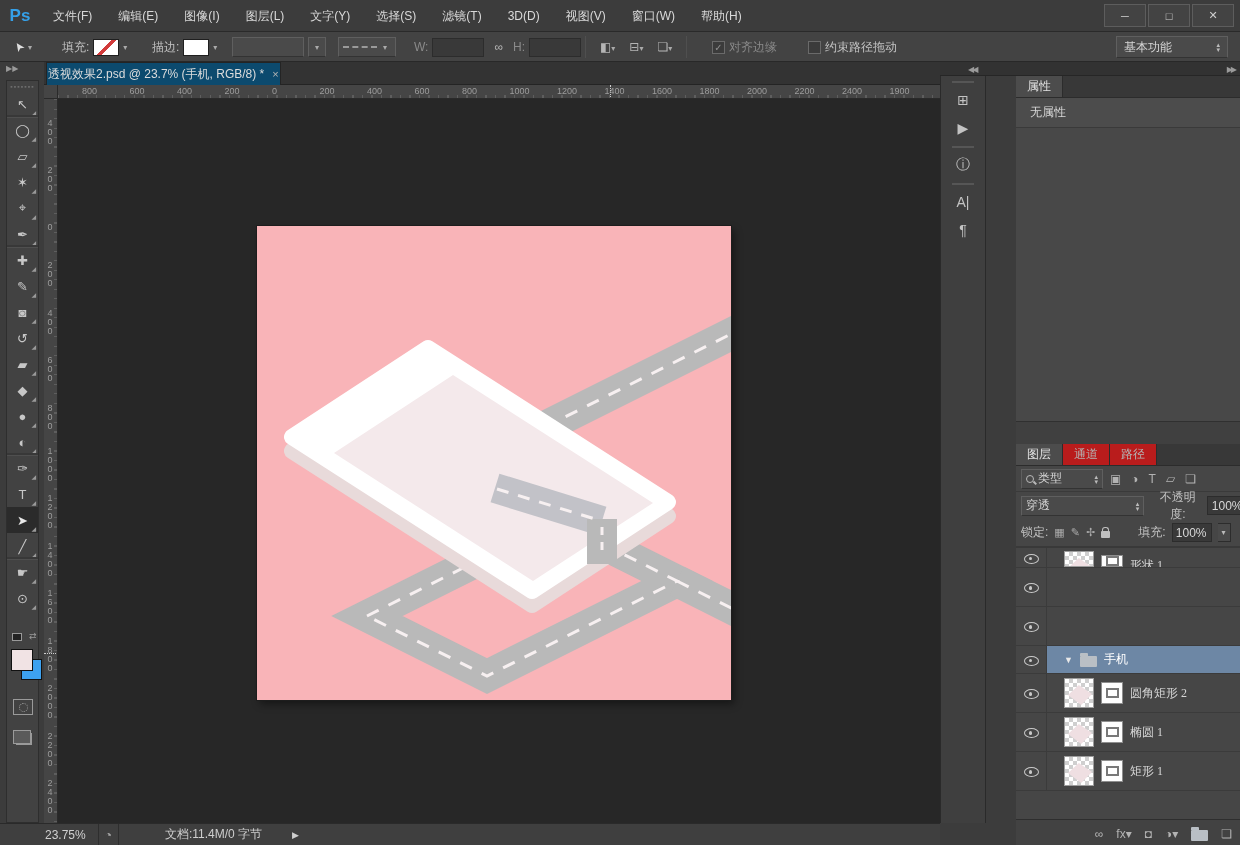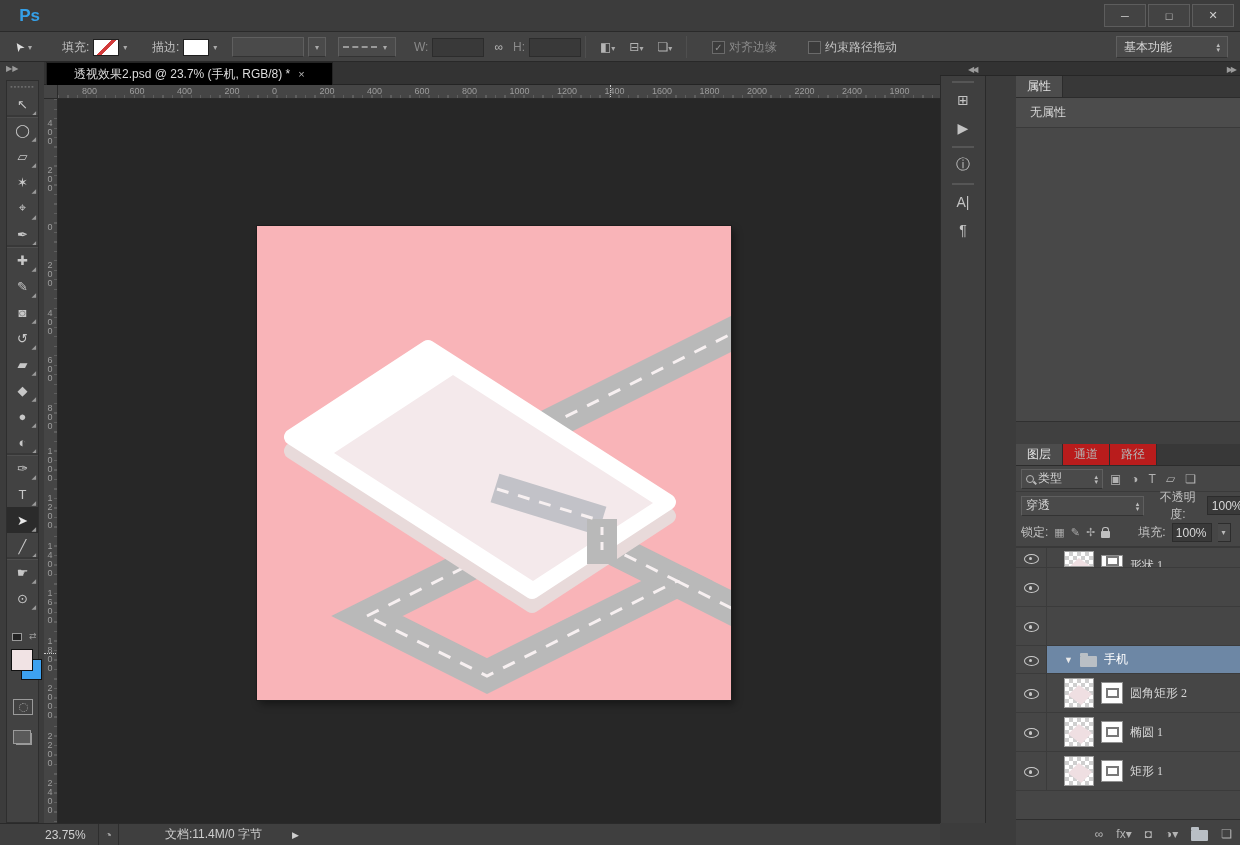--- a/index.html
+++ b/index.html
@@ -2,21 +2,21 @@
 <html><head>
 <meta charset="utf-8">
 <style>
   html,body{margin:0;padding:0;background:#222;}
   *{box-sizing:border-box;-webkit-user-select:none;user-select:none;}
   #app{position:relative;width:1240px;height:845px;overflow:hidden;background:#3c3c3c;
        font-family:"Liberation Sans","DejaVu Sans",sans-serif;color:#d6d6d6;font-size:12px;}
   .abs{position:absolute;}
   
   #menubar{left:0;top:0;width:1240px;height:32px;background:#3c3c3c;border-bottom:1px solid #2a2a2a;display:flex;align-items:center;}
-  #pslogo{width:40px;text-align:right;font-weight:bold;font-size:17px;color:#35a0e8;}
+  #pslogo{width:40px;text-align:center;font-weight:bold;font-size:17px;color:#35a0e8;}
   .menu-item{padding:0 13px;line-height:32px;color:#d9d9d9;cursor:default;}
   #winbtns{position:absolute;right:6px;top:4px;display:flex;gap:2px;}
   .winbtn{width:42px;height:23px;border:1px solid #5d5d5d;background:#434343;color:#cfcfcf;
           display:flex;align-items:center;justify-content:center;font-size:11px;}
   
   #optionsbar{left:0;top:32px;width:1240px;height:30px;background:#434343;border-bottom:1px solid #282828;}
   .opt{position:absolute;top:0;height:30px;display:flex;align-items:center;gap:4px;}
   .lbl{color:#c2c2c2;}
   .dimlbl{color:#8a8a8a;}
   .swatch{width:26px;height:17px;border:1px solid #1f1f1f;background:#fff;position:relative;}
@@ -41,22 +41,22 @@
   .tool .sub{position:absolute;right:2px;bottom:1px;font-size:6px;color:#999;}
   #fgbg{position:absolute;left:4px;width:34px;height:34px;}
   #bgswatch{position:absolute;left:10px;top:10px;width:21px;height:21px;background:#3da1ef;border:1px solid #111;}
   #fgswatch{position:absolute;left:0;top:0;width:22px;height:22px;background:#f1e3e4;border:1px solid #111;}
   #qmask{width:20px;height:16px;border:1px solid #9a9a9a;display:flex;align-items:center;justify-content:center;}
   #qmask i{display:block;width:9px;height:9px;border:1px dotted #9a9a9a;border-radius:50%;}
   #scrmode{width:16px;height:12px;border:1px solid #9a9a9a;position:relative;background:#424242;}
   #scrmode::before{content:"";position:absolute;left:-4px;top:-4px;width:16px;height:12px;border:1px solid #9a9a9a;background:#5a5a5a;}
   
   #tabbar{left:44px;top:62px;width:896px;height:23px;background:#333333;border-bottom:1px solid #242424;}
-  #doctab{position:absolute;left:2px;top:0;height:23px;background:#000000;border:1px solid #242424;border-bottom:none;
-          display:flex;align-items:center;padding:0 27px;gap:8px;color:#dcdcdc;}
+  #doctab{position:absolute;left:2px;top:0;height:23px;background:#0c4a6e;border:1px solid #242424;border-bottom:none;
+          display:flex;align-items:center;padding:0 1px;gap:8px;color:#dcdcdc;}
   #doctab .close{color:#b5b5b5;font-size:11px;}
   #paste{left:44px;top:85px;width:896px;height:738px;background:#272727;}
   #hruler{left:58px;top:85px;width:882px;height:14px;background:#454545;border-bottom:1px solid #2a2a2a;overflow:hidden;
      background-image:repeating-linear-gradient(to right,#5e5e5e 0 1px,transparent 1px 9.5px);
      background-size:100% 4px;background-position:0 10px;background-repeat:no-repeat;}
   #vruler{left:44px;top:99px;width:14px;height:724px;background:#454545;border-right:1px solid #2a2a2a;overflow:hidden;
      background-image:repeating-linear-gradient(to bottom,#5e5e5e 0 1px,transparent 1px 9.5px);
      background-size:4px 100%;background-position:10px 0;background-repeat:no-repeat;}
   #rcorner{left:44px;top:85px;width:14px;height:14px;background:#454545;border-right:1px solid #2a2a2a;border-bottom:1px solid #2a2a2a;}
   .rlab{position:absolute;font-size:9px;color:#9d9d9d;}
@@ -125,20 +125,33 @@
   #statdoc{margin-left:40px;color:#cfcfcf;}
   #statfly{margin-left:30px;color:#cfcfcf;font-size:9px;}
 </style>
 </head>
 <body>
 
 <div id="app">
 
   <div id="menubar" class="abs">
     <div id="pslogo">Ps</div>
+    <div id="menu-items" style="display:flex;">
+        <div class="menu-item">文件(F)</div>
+        <div class="menu-item">编辑(E)</div>
+        <div class="menu-item">图像(I)</div>
+        <div class="menu-item">图层(L)</div>
+        <div class="menu-item">文字(Y)</div>
+        <div class="menu-item">选择(S)</div>
+        <div class="menu-item">滤镜(T)</div>
+        <div class="menu-item">3D(D)</div>
+        <div class="menu-item">视图(V)</div>
+        <div class="menu-item">窗口(W)</div>
+        <div class="menu-item">帮助(H)</div>
+      </div>
     <div id="winbtns">
       <div class="winbtn">─</div>
       <div class="winbtn">□</div>
       <div class="winbtn">✕</div>
     </div>
   </div>
 
   <div id="optionsbar" class="abs">
     <div class="opt" style="left:14px;">
       <span style="transform:rotate(-125deg);display:inline-block;color:#e0e0e0;">➤</span>

